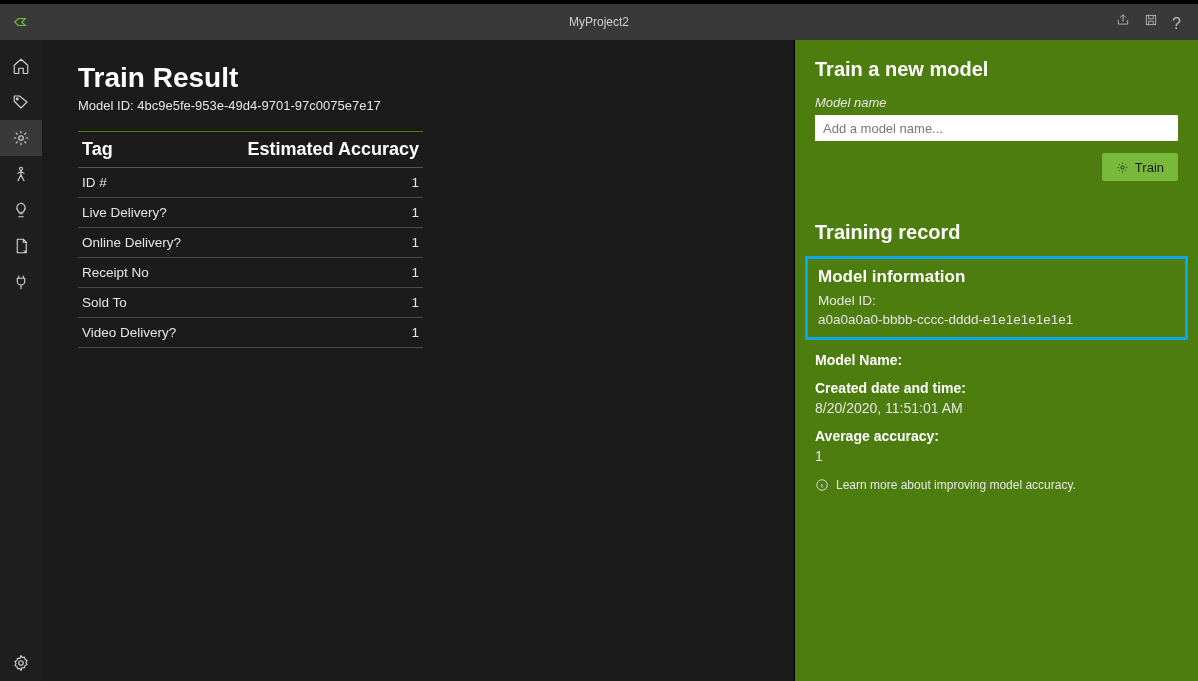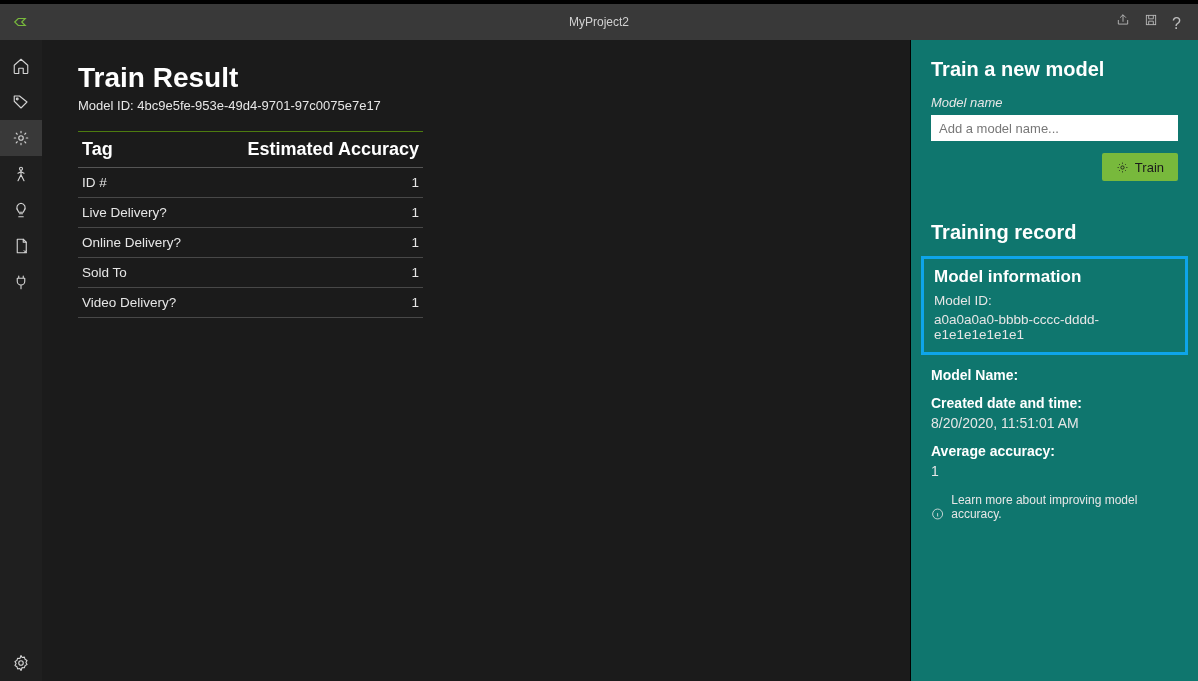--- a/index.html
+++ b/index.html
@@ -23,21 +23,21 @@
   
   .content { flex: 1; padding: 22px 36px; background: #1b1b1b; overflow: auto; }
   .content h1 { font-size: 28px; font-weight: 600; color: #fff; }
   .content .model-id { font-size: 13px; color: #e6e6e6; margin-top: 4px; margin-bottom: 18px; }
   table.result { width: 345px; border-collapse: collapse; }
   table.result th { text-align: left; font-size: 18px; font-weight: 700; padding: 7px 4px; border-top: 1px solid #4d7c0f; border-bottom: 1px solid #555; }
   table.result th.right { text-align: right; }
   table.result td { font-size: 13.5px; padding: 7px 4px; border-bottom: 1px solid #484848; color: #e6e6e6; }
   table.result td.right { text-align: right; }
   
-  .right-panel { width: 288px; background: #0f766e; border-left: 1px solid #000; padding: 18px 20px; overflow: auto; }
+  .right-panel { width: 404px; background: #4d7c0f; border-left: 1px solid #000; padding: 18px 20px; overflow: auto; }
   .right-panel h2 { font-size: 20px; font-weight: 600; margin-bottom: 14px; }
   .right-panel .label { font-size: 13px; color: #e6e6e6; margin-bottom: 5px; display: block; font-style: italic; }
   .right-panel input[type=text] { width: 100%; height: 26px; background: #fff; color: #333; border: none; padding: 0 8px; font-size: 13px; }
   .right-panel input[type=text]::placeholder { color: #777; }
   .train-btn-row { display: flex; justify-content: flex-end; margin-top: 12px; }
   .train-btn { background: #78b93c; color: #1b1b1b; border: none; height: 28px; padding: 0 14px; font-size: 13px; font-weight: 500; cursor: pointer; display: inline-flex; align-items: center; gap: 6px; border-radius: 2px; }
   .train-btn svg { width: 13px; height: 13px; stroke: #1b1b1b; fill: none; stroke-width: 1.6; }
   .section-h { font-size: 20px; font-weight: 600; margin-top: 40px; margin-bottom: 12px; }
   .highlight-box { border: 3px solid #0ea5e9; padding: 8px 10px 10px 10px; margin: 12px -10px 8px -10px; }
   .info-title { font-size: 17px; font-weight: 600; margin-bottom: 6px; }
@@ -144,20 +144,24 @@
               </tr>
             <tr>
                 <td>Live Delivery?</td>
                 <td class="right">1</td>
               </tr>
             <tr>
                 <td>Online Delivery?</td>
                 <td class="right">1</td>
               </tr>
             <tr>
+                <td>Receipt No</td>
+                <td class="right">1</td>
+              </tr>
+            <tr>
                 <td>Sold To</td>
                 <td class="right">1</td>
               </tr>
             <tr>
                 <td>Video Delivery?</td>
                 <td class="right">1</td>
               </tr>
           </tbody>
         </table>
       </div>

